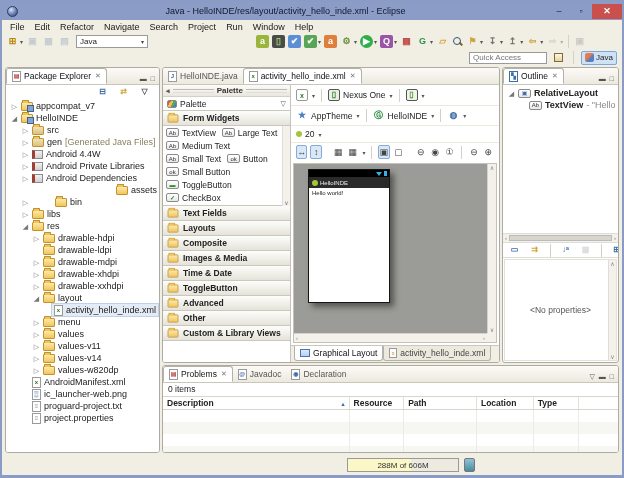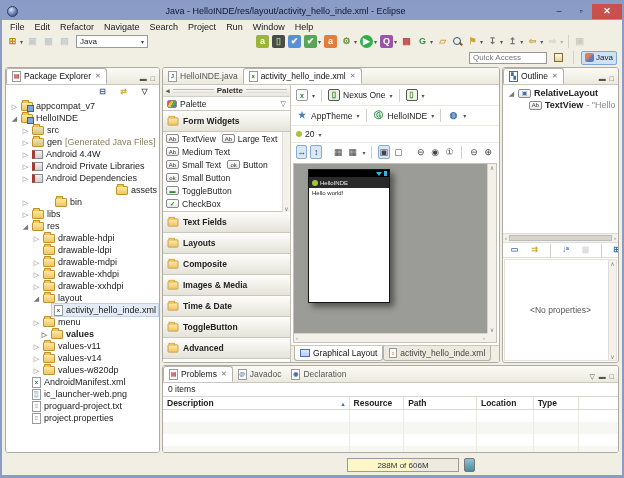--- a/index.html
+++ b/index.html
@@ -90,21 +90,21 @@
   .editor-body{flex:1;display:flex;overflow:hidden;}
   
   .palette{width:128px;border-right:1px solid #c6c4ba;display:flex;flex-direction:column;background:#fff;flex:0 0 auto;}
   .pal-head{height:12px;display:flex;align-items:center;gap:3px;background:linear-gradient(#fcfbf8,#e9e7dd);
             border-bottom:1px solid #d3d1c7;font-size:8px;font-weight:bold;padding:0 3px;color:#333;flex:0 0 auto;}
   .hline{flex:1;height:4px;border-top:1px solid #bbb;border-bottom:1px solid #ddd;}
   .pal-tool{height:14px;display:flex;align-items:center;gap:3px;font-size:8.5px;padding:0 4px;
             border-bottom:1px solid #e4e2d8;flex:0 0 auto;}
   .pal-swatch{width:10px;height:8px;border-radius:2px;border:1px solid #888;
       background:linear-gradient(120deg,#e05a4e 25%,#f2c14e 25% 50%,#58a65c 50% 75%,#4a7fc0 75%);}
-  .psec{height:22px;display:flex;align-items:center;gap:4px;padding:0 4px;flex:0 0 auto;
+  .psec{height:16px;display:flex;align-items:center;gap:4px;padding:0 4px;flex:0 0 auto;
         background:linear-gradient(#fdfdfb,#e5e3d9);border-top:1px solid #cac8be;border-bottom:1px solid #cac8be;
         font-size:8.5px;font-weight:bold;color:#222;margin-top:-1px;}
   .psec .ic-folder{transform:scale(.9);}
   .wlist{height:80px;overflow:hidden;position:relative;flex:0 0 auto;font-size:8.5px;}
   .wrow{height:13px;display:flex;align-items:center;padding-left:3px;}
   .witem{display:flex;align-items:center;gap:3px;margin-right:6px;}
   .wic{min-width:13px;height:9px;border:1px solid #8a8a8a;border-radius:2px;background:linear-gradient(#fff,#e8e8e8);
        font-size:6px;display:flex;align-items:center;justify-content:center;color:#333;padding:0 1px;line-height:1;}
   .wic.toggle{color:#2e8b2e;font-weight:bold;}
   .wic.check{color:#2e8b2e;font-weight:bold;}
@@ -462,21 +462,21 @@
               <span>activity_hello_inde.xml</span>
             </span>
           </div>
           <div class="trow" style="padding-left: 26px;">
             <span class="tw">▷</span>
             <span class="rowbody">
               <span class="ic ic-folder"></span>
               <span>menu</span>
             </span>
           </div>
-          <div class="trow" style="padding-left: 34px; font-weight: bold;">
+          <div class="trow" style="padding-left: 26px;">
             <span class="tw">▷</span>
             <span class="rowbody">
               <span class="ic ic-folder"></span>
               <span>values</span>
             </span>
           </div>
           <div class="trow" style="padding-left: 26px;">
             <span class="tw">▷</span>
             <span class="rowbody">
               <span class="ic ic-folder"></span>

